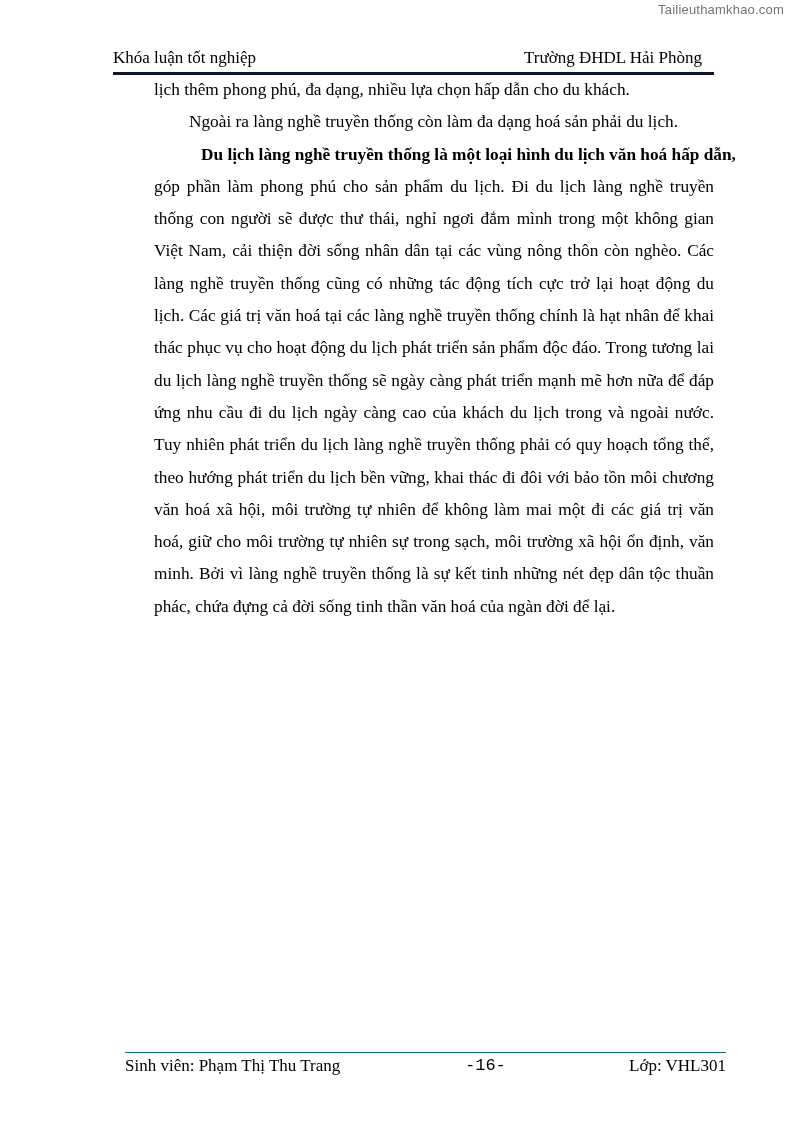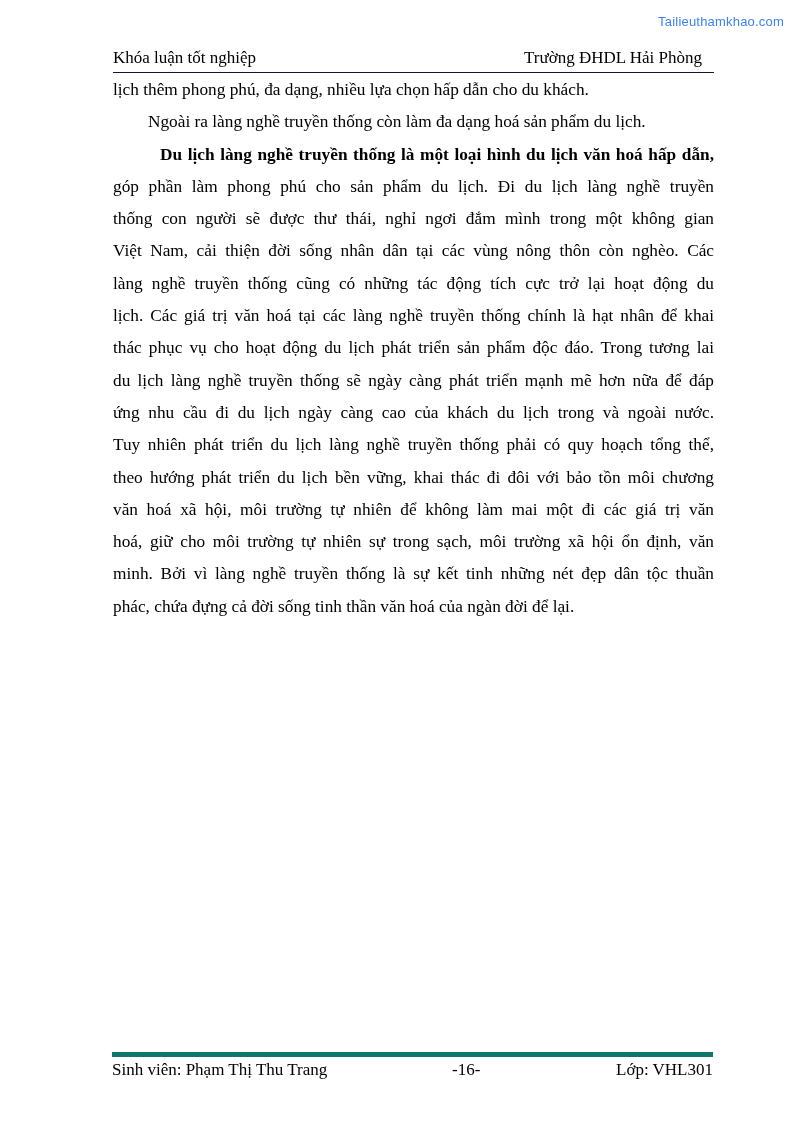--- a/index.html
+++ b/index.html
@@ -1,49 +1,49 @@
 <!DOCTYPE html>
 <html><head>
 <meta charset="utf-8">
 <style>
   html, body { margin: 0; padding: 0; background: #ffffff; }
   body { width: 794px; height: 1123px; position: relative; overflow: hidden;
          font-family: "Liberation Serif", serif; color: #000; }
-  .watermark { position: absolute; top: 14px; right: 10px; font-family: "Liberation Sans", sans-serif;
-               font-size: 13px; color: #3b82f6; letter-spacing: 0.2px; text-align: right; }
+  .watermark { position: absolute; top: 2px; right: 10px; font-family: "Liberation Sans", sans-serif;
+               font-size: 13px; color: #737373; letter-spacing: 0.2px; text-align: right; }
   .header { position: absolute; left: 113px; top: 48px; width: 601px; height: 24px;
-            border-bottom: 1px solid #0f172a; font-size: 17px; }
+            border-bottom: 3px solid #0f172a; font-size: 17px; }
   .header .left { position: absolute; left: 0; top: 0; }
   .header .right { position: absolute; right: 12px; top: 0; }
   .content { position: absolute; left: 113px; top: 74px; width: 601px; font-size: 17.3px; }
-  .line { height: 32.3px; line-height: 32.3px; white-space: nowrap; }
+  .line { height: 32.3px; line-height: 32.3px; white-space: nowrap; margin-left: 41px; }
   .justify { text-align: justify; text-align-last: justify; }
   .indent1 { padding-left: 35px; }
   .indent2 { padding-left: 47px; font-weight: bold; }
   .heading { font-weight: bold; }
-  .footer { position: absolute; left: 112px; top: 1052px; width: 601px; height: 24px;
-            border-top: 5px solid #0f766e; font-size: 17px; }
+  .footer { position: absolute; left: 125px; top: 1052px; width: 601px; height: 24px;
+            border-top: 1px solid #0f766e; font-size: 17px; }
   .footer span { position: absolute; top: 3px; }
   .footer .f-left { left: 0; }
-  .footer .f-mid { left: 340px; }
+  .footer .f-mid { left: 340px; font-family: Liberation Mono, monospace; }
   .footer .f-right { right: 0; }
 </style>
 </head>
 <body>
 
 <div class="watermark">Tailieuthamkhao.com</div>
 
 <div class="header">
   <span class="left">Khóa luận tốt nghiệp</span>
   <span class="right">Trường ĐHDL Hải Phòng</span>
 </div>
 
 <div class="content">
   <div class="line">lịch thêm phong phú, đa dạng, nhiều lựa chọn hấp dẫn cho du khách.</div>
-  <div class="line indent1">Ngoài ra làng nghề truyền thống còn làm đa dạng hoá sản phẩm du lịch.</div>
+  <div class="line indent1">Ngoài ra làng nghề truyền thống còn làm đa dạng hoá sản phải du lịch.</div>
   <div>
     <div class="line justify indent2">Du lịch làng nghề truyền thống là một loại hình du lịch văn hoá hấp dẫn,</div>
     <div class="line justify">góp phần làm phong phú cho sản phẩm du lịch. Đi du lịch làng nghề truyền</div>
     <div class="line justify">thống con người sẽ được thư thái, nghỉ ngơi đắm mình trong một không gian</div>
     <div class="line justify">Việt Nam, cải thiện đời sống nhân dân tại các vùng nông thôn còn nghèo. Các</div>
     <div class="line justify">làng nghề truyền thống cũng có những tác động tích cực trở lại hoạt động du</div>
     <div class="line justify">lịch. Các giá trị văn hoá tại các làng nghề truyền thống chính là hạt nhân để khai</div>
     <div class="line justify">thác phục vụ cho hoạt động du lịch phát triển sản phẩm độc đáo. Trong tương lai</div>
     <div class="line justify">du lịch làng nghề truyền thống sẽ ngày càng phát triển mạnh mẽ hơn nữa để đáp</div>
     <div class="line justify">ứng nhu cầu đi du lịch ngày càng cao của khách du lịch trong và ngoài nước.</div>

